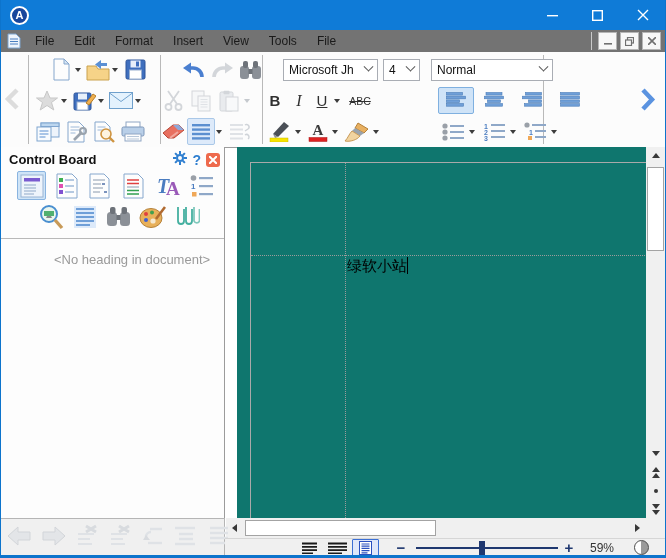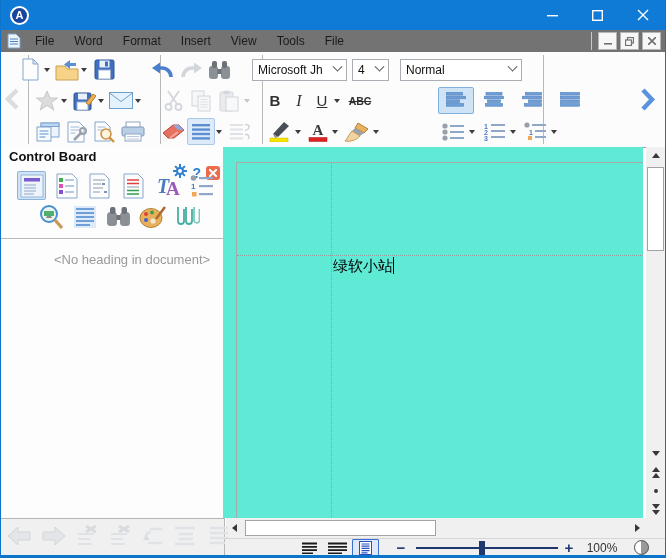--- a/index.html
+++ b/index.html
@@ -26,34 +26,34 @@
   .darr{width:0;height:0;border-left:3.5px solid transparent;border-right:3.5px solid transparent;border-top:4.5px solid #3c3c3c;margin:0 4px 0 1px;flex:none;}
   .darr.dis{border-top-color:#c5c9ce;}
   .combo{height:22px;background:#fff;border:1px solid #a9adb4;display:flex;align-items:center;font-size:12px;color:#111;
     padding-left:5px;box-sizing:border-box;white-space:nowrap;overflow:hidden;flex:none;}
   .chev{margin-left:auto;margin-right:5px;width:6px;height:6px;border-right:1.4px solid #555;border-bottom:1.4px solid #555;transform:rotate(45deg) translate(-2px,-2px);flex:none;}
   .txtbtn{font-size:14px;color:#303030;}
   .alignsel{background:#cfe3f7;border:1px solid #7fb0e0;box-sizing:border-box;}
   .navchev{position:absolute;width:18px;height:24px;}
   
   .cboard{position:absolute;left:0;top:147px;width:224px;height:371px;background:#fdfdfd;border-right:1px solid #9c9c9c;box-sizing:border-box;}
-  .cb-head{display:flex;height:21px;padding:2px 4px 0 8px;flex-direction:column;}
+  .cb-head{display:flex;align-items:center;height:21px;padding:2px 4px 0 8px;}
   .cb-title{font-size:13px;font-weight:bold;color:#111;}
   .cb-tools{margin-left:auto;display:flex;align-items:center;gap:5px;}
   .cb-help{color:#2f7fd0;font-weight:bold;font-size:14px;}
   .cb-close{width:14px;height:14px;border-radius:3px;background:#ee6a4d;display:flex;align-items:center;justify-content:center;}
   .cb-row{display:flex;align-items:center;height:31px;}
   .cb-row1{padding-left:16px;gap:5px;}
   .cb-row2{padding-left:35px;gap:5px;}
   .cbtn{width:29px;height:29px;display:flex;align-items:center;justify-content:center;border-radius:2px;}
   .cb-sel{background:#cfe4f7;border:1px solid #8ab4e0;box-sizing:border-box;}
   .cb-div{height:1px;background:#b9b9b9;margin-top:6px;}
   .cb-empty{color:#9a9a9a;font-size:13px;padding:13px 0 0 8px;margin-left:45px;}
   
-  .docarea{position:absolute;left:222px;top:147px;width:420px;height:371px;background:#5eead4;overflow:hidden;}
+  .docarea{position:absolute;left:236px;top:147px;width:420px;height:371px;background:#0f766e;overflow:hidden;}
   .page-top{position:absolute;left:13px;top:15px;right:0;height:1px;background:#a9a9a9;}
   .page-left{position:absolute;left:13px;top:15px;bottom:0;width:1px;background:#a9a9a9;}
   .margin-v{position:absolute;left:108px;top:16px;bottom:0;width:0;border-left:1px dotted #9b9b9b;}
   .margin-h{position:absolute;left:14px;top:108px;right:0;height:0;border-top:1px dotted #9b9b9b;}
   .doc-text{position:absolute;left:110px;top:110px;font-size:15px;color:#000;font-family:"DejaVu Sans",sans-serif;}
   .caret{display:inline-block;width:1px;height:17px;background:#000;vertical-align:-3px;}
   
   .vscroll{position:absolute;left:645px;top:147px;width:19px;height:371px;background:#f0f0f0;}
   .hscroll{position:absolute;left:225px;top:518px;width:420px;height:20px;background:#f0f0f0;}
   .corner{position:absolute;left:645px;top:518px;width:19px;height:20px;background:#f0f0f0;}
@@ -104,21 +104,21 @@
   </div>
 
   <div class="menubar">
     <span class="doc-mini">
         <svg width="14" height="16">
           <path d="M1 1 h8 l4 4 v10 h-12 z" fill="#eef4fb" stroke="#7fa5cf"></path>
           <path d="M3 6h8M3 8.5h8M3 11h8" stroke="#4a7fc0" stroke-width="1"></path>
         </svg>
       </span>
     <span class="menu-item">File</span>
-    <span class="menu-item">Word</span>
+    <span class="menu-item">Edit</span>
     <span class="menu-item">Format</span>
     <span class="menu-item">Insert</span>
     <span class="menu-item">View</span>
     <span class="menu-item">Tools</span>
     <span class="menu-item">File</span>
     <span class="mdi-btns">
       <span class="mdibtn">
           <svg width="8" height="8">
             <rect x="0" y="6" width="8" height="1.6" fill="#707070"></rect>
           </svg>
@@ -142,21 +142,21 @@
           <path d="M13 2 L4 11 L13 20" fill="none" stroke="#dcdcdc" stroke-width="4.5"></path>
         </svg></div>
     <div class="tsep" style="left:27px;"></div>
     <div class="tsep" style="left:159px;"></div>
     <div class="tsep" style="left:261px;"></div>
     <div class="tsep" style="left:542px;"></div>
     <div class="navchev" style="left:638px;top:36px;"><svg width="17" height="23">
           <path d="M4 2 L13 11.5 L4 21" fill="none" stroke="#5b93e0" stroke-width="4.5"></path>
         </svg></div>
 
-    <div class="trow" style="top:2px;padding-left:16px;">
+    <div class="trow" style="top:2px;padding-left:47px;">
       <div class="tbtn" style="width:26px;">
           <svg width="19" height="23">
             <path d="M2 1 h10 l5 5 v16 h-15 z" fill="#fdfdfd" stroke="#86a7cd"></path>
             <path d="M12 1 l5 5 h-5 z" fill="#d7e6f5" stroke="#86a7cd"></path>
           </svg>
         </div>
       <span class="darr"></span>
       <div class="tbtn" style="width:26px;">
           <svg width="24" height="22">
             <path d="M1 7 h9 l2 3 h11 v11 h-22 z" fill="#f6d388" stroke="#caa24e"></path>
@@ -249,21 +249,21 @@
             <rect x="1" y="2" width="13" height="19" rx="1.5" fill="#e9ebee" stroke="#d3d6da"></rect>
             <rect x="4.5" y="0.8" width="6" height="3.5" rx="1" fill="#d3d6da"></rect>
             <rect x="7" y="7" width="12" height="14" fill="#f8f9fa" stroke="#d3d6da"></rect>
           </svg>
         </div>
       <span class="darr dis"></span>
       <div class="tbtn txtbtn" style="width:24px;margin-left:9px;font-weight:900;font-size:15px;">B</div>
       <div class="tbtn txtbtn" style="width:24px;font-family:'Liberation Serif',serif;font-style:italic;font-size:16px;">I</div>
       <div class="tbtn txtbtn" style="width:22px;text-decoration:underline;font-size:15px;">U</div>
       <span class="darr"></span>
-      <div class="tbtn txtbtn" style="width:32px;font-size:10.5px;font-weight:bold;text-decoration:line-through;">ABC</div>
+      <div class="tbtn txtbtn" style="width:32px;font-size:10.5px;font-weight:normal;text-decoration:line-through;">ABC</div>
       <div class="tbtn alignsel" style="width:36px;margin-left:62px;">
           <svg width="20" height="17">
             <g fill="#6f9fd8" stroke="#4a7cb8" stroke-width="0.6">
               <rect x="0.5" y="0.5" width="16" height="2.6"></rect>
               <rect x="0.5" y="4.2" width="19" height="2.6"></rect>
               <rect x="0.5" y="7.9" width="13" height="2.6"></rect>
               <rect x="0.5" y="11.6" width="17" height="2.6"></rect>
             </g>
           </svg>
         </div>
@@ -643,19 +643,19 @@
           <g stroke="#2a50c0" stroke-width="1.2">
             <path d="M2.5 3h8M2.5 5.2h8M2.5 7.4h8M2.5 9.6h8M2.5 11.8h6"></path>
           </g>
         </svg>
       </div>
     <div class="sb-item zsign" style="left:166px;width:20px;">−</div>
     <div class="ztrack">
         <div class="zthumb"></div>
       </div>
     <div class="sb-item zsign" style="left:334px;width:20px;">+</div>
-    <div class="sb-item zlbl" style="left:358px;width:38px;">100%</div>
+    <div class="sb-item zlbl" style="left:358px;width:38px;">59%</div>
     <div class="sb-item" style="left:405px;width:22px;">
         <span class="contrast"></span>
       </div>
   </div>
 
 </div>
 
 </body></html>

